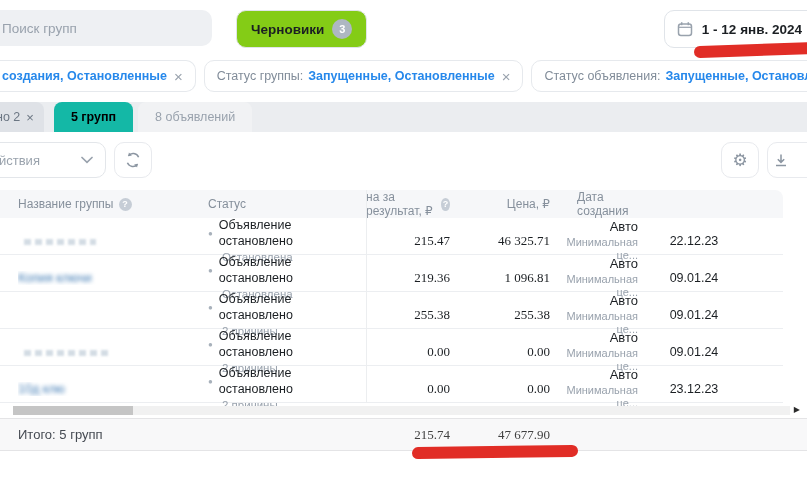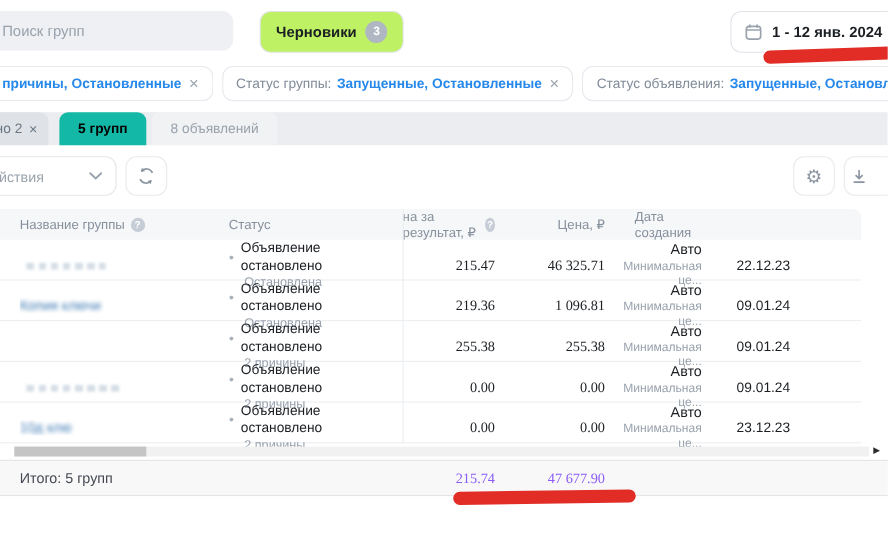--- a/index.html
+++ b/index.html
@@ -6,21 +6,21 @@
   html,body { width: 807px; height: 487px; overflow: hidden; background: #fff;
     font-family: "Liberation Sans", "DejaVu Sans", sans-serif; color: #1b1f23; position: relative; }
 
   
   .topbar { display: flex; align-items: flex-start; padding-top: 10px; height: 48px; }
   .search { margin-left: -28px; width: 240px; height: 36px; background: #eef0f3; border-radius: 10px;
     display: flex; align-items: center; padding-left: 30px; position: relative; }
   .search input { border: none; outline: none; background: transparent; font-size: 13.5px; width: 180px;
     font-family: inherit; color: #1b1f23; }
   .search input::placeholder { color: #99a2ad; }
-  .btn-drafts { margin-left: 24px; height: 38px; background: #bef264; border: 1px solid #e0e4e9; border-radius: 10px;
+  .btn-drafts { margin-left: 24px; height: 38px; background: #84cc16; border: 1px solid #e0e4e9; border-radius: 10px;
     display: flex; align-items: center; gap: 8px; padding: 0 14px; font-size: 13.5px; font-weight: 700; cursor: pointer; }
   .badge { width: 20px; height: 20px; border-radius: 50%; background: #aeb7c2; color: #fff; font-size: 11px;
     font-weight: 700; display: flex; align-items: center; justify-content: center; }
   .spacer { flex: 1; }
   .btn-date { height: 38px; border: 1px solid #e0e4e9; border-radius: 10px; background: #fff; display: flex;
     align-items: center; gap: 9px; padding: 0 20px 0 12px; font-size: 13.5px; font-weight: 600; margin-right: -16px; cursor: pointer; }
 
   
   .chipsrow { display: flex; align-items: center; gap: 8px; margin-top: 12px; height: 32px; width: 840px; }
   .chip { height: 32px; border: 1px solid #e6e9ed; border-radius: 10px; background: #fff; display: flex;
@@ -74,21 +74,21 @@
   
   .hscroll { display: flex; align-items: center; height: 12px; width: 800px; margin-top: 1px; }
   .track { margin-left: 13px; flex: 1; height: 9px; background: #f1f1f1; position: relative; }
   .thumb { position: absolute; left: 0; top: 0; height: 9px; width: 120px; background: #c5c5c5; cursor: grab; }
   .scroll-arrow { font-size: 8px; color: #2b2b2b; margin-left: 4px; line-height: 1; }
 
   
   .totalswrap { margin-top: 2px; width: 820px; background: #f8f8f9; border-top: 1px solid #e4e4e6; border-bottom: 1px solid #e4e4e6; }
   .totals { height: 31px; align-items: center; color: #3f4writeln категория5; }
   .totals .label { font-size: 13px; color: #454a52; }
-  .totals .num { color: #8b5cf6; }
+  .totals .num { color: #404040; }
 
   
   .stroke { position: absolute; background: #e12d26; border-radius: 7px; }
   .stroke-date { left: 694px; top: 44px; width: 122px; height: 12px; transform: rotate(-2deg); }
   .stroke-total { left: 412px; top: 446px; width: 166px; height: 12px; transform: rotate(-0.8deg); }
 </style>
 </head>
 <body>
 
 <div class="topbar">
@@ -109,21 +109,21 @@
         <line x1="11.3" y1="1.2" x2="11.3" y2="4.2" stroke="#99a2ad" stroke-width="1.5"></line>
         <line x1="2" y1="6.3" x2="14" y2="6.3" stroke="#99a2ad" stroke-width="1.2"></line>
       </svg>
     </span>
     <span>1 - 12 янв. 2024</span>
   </div>
 </div>
 
 <div class="chipsrow">
   <div class="chip cut">
-    <span class="val">причины, Остановленные</span>
+    <span class="val">создания, Остановленные</span>
     <span class="x">×</span>
   </div>
   <div class="chip">
     <span class="lbl">Статус группы:</span>
     <span class="val">Запущенные, Остановленные</span>
     <span class="x">×</span>
   </div>
   <div class="chip">
     <span class="lbl">Статус объявления:</span>
     <span class="val">Запущенные, Остановленные</span>

